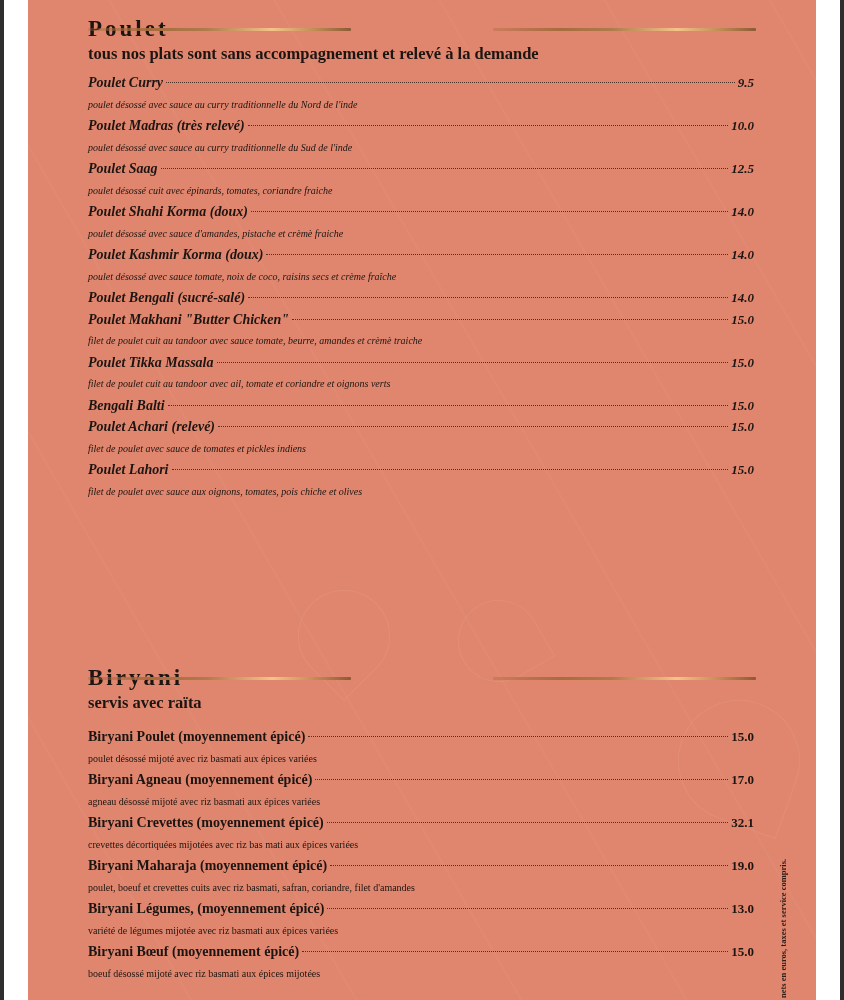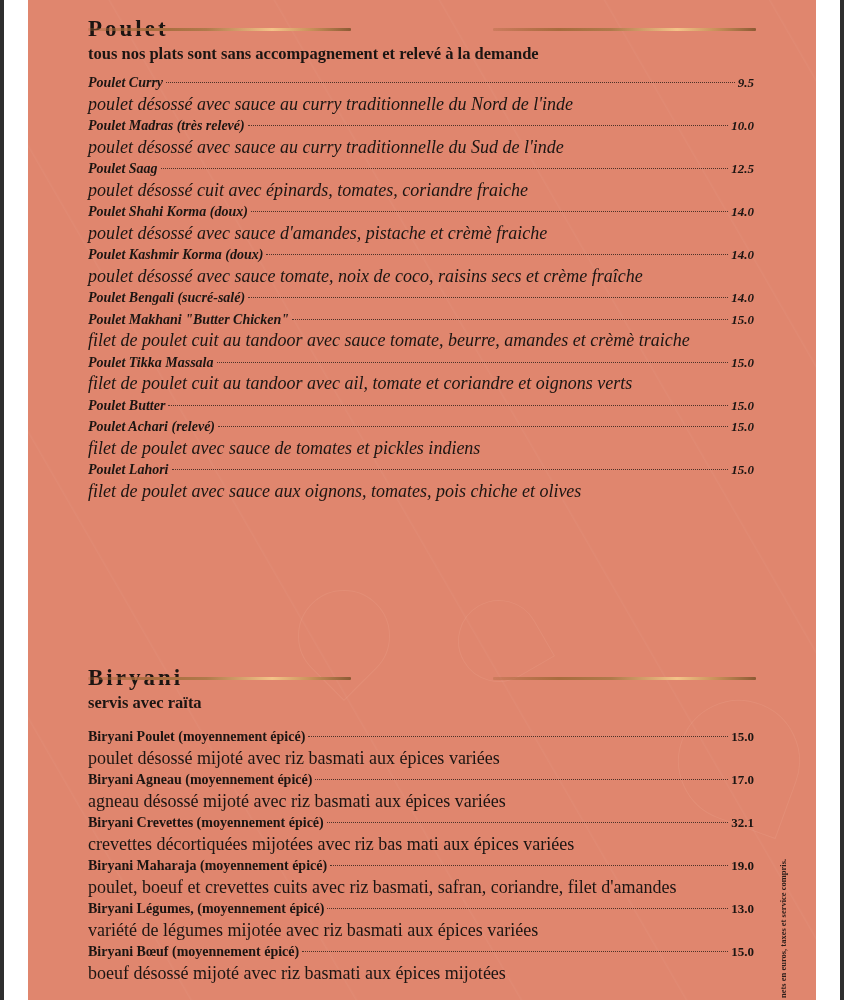--- a/index.html
+++ b/index.html
@@ -108,21 +108,21 @@
       height: 0;
     }
     .item-price {
       font-weight: bold;
       font-size: 13px;
       white-space: nowrap;
     }
     .item-desc {
       height: 21.5px;
       line-height: 21.5px;
-      font-size: 18px;
+      font-size: 10px;
       white-space: nowrap;
     }
     .side-note {
       position: absolute;
       left: 750px;
       top: 852px;
       width: 12px;
       height: 146px;
       font-size: 8.5px;
       font-weight: bold;
@@ -214,21 +214,21 @@
       <div>
         <div class="item-name-row">
             <span class="item-name">Poulet Tikka Massala</span>
             <span class="leader"></span>
             <span class="item-price">15.0</span>
           </div>
         <div class="item-desc">filet de poulet cuit au tandoor avec ail, tomate et coriandre et oignons verts</div>
       </div>
       <div>
         <div class="item-name-row">
-            <span class="item-name">Poulet Butter</span>
+            <span class="item-name">Bengali Balti</span>
             <span class="leader"></span>
             <span class="item-price">15.0</span>
           </div>
       </div>
       <div>
         <div class="item-name-row">
             <span class="item-name">Poulet Achari (relevé)</span>
             <span class="leader"></span>
             <span class="item-price">15.0</span>
           </div>

